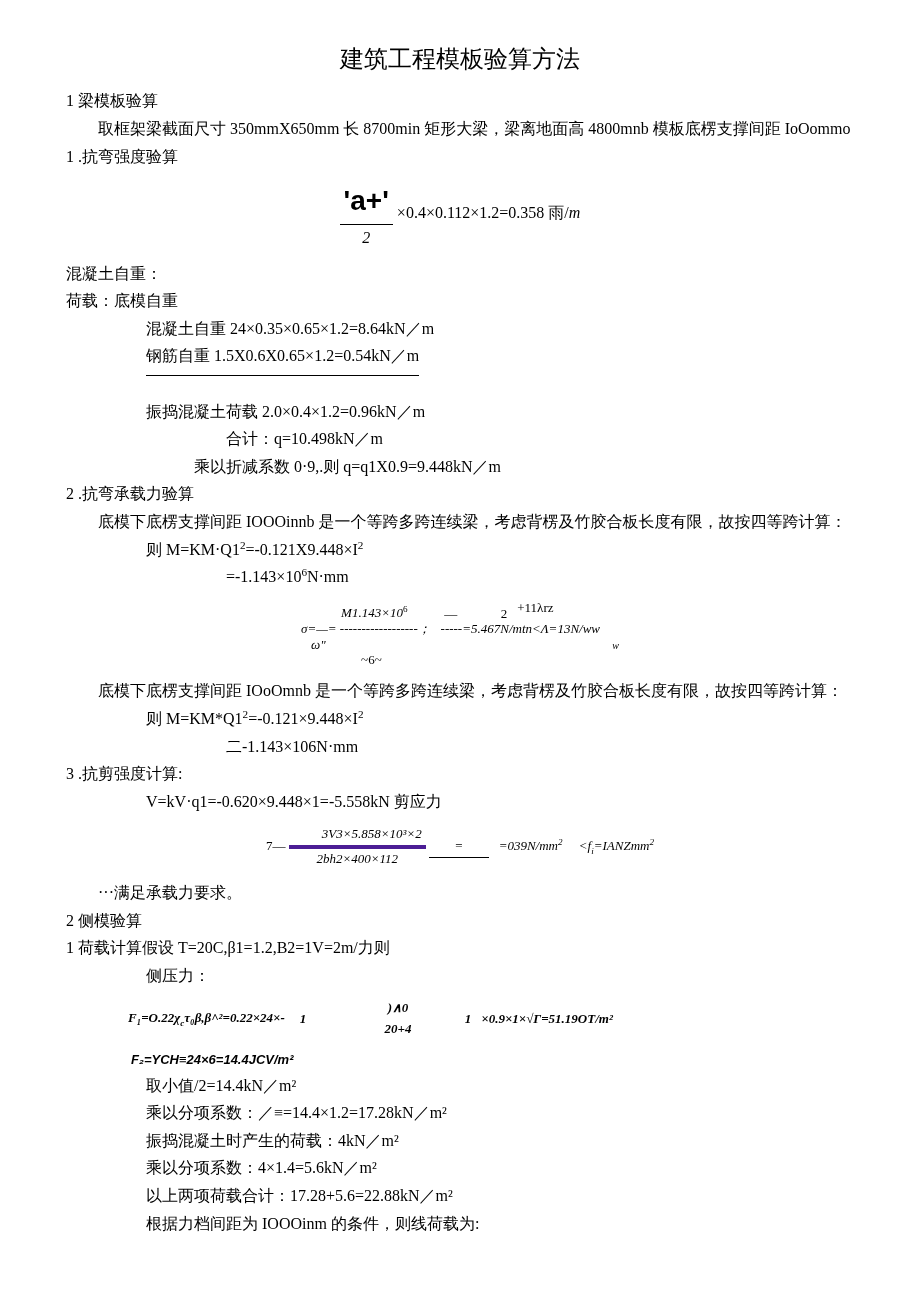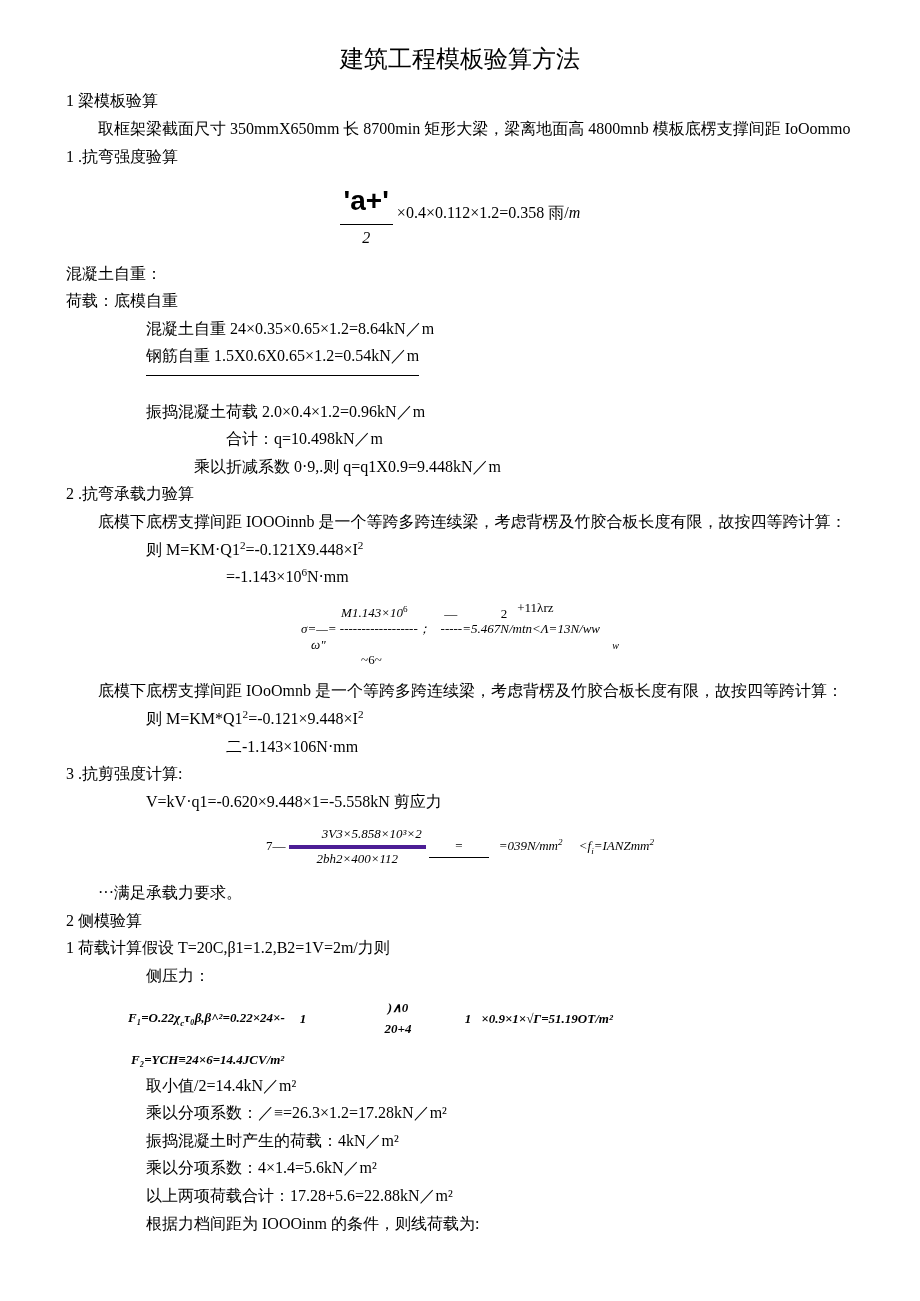--- a/index.html
+++ b/index.html
@@ -147,23 +147,23 @@
     <div>)∧0</div>
     <div>20+4</div>
   </span>
   <span style="display:inline-block;width:40px;"></span>
   <span style="display:inline-block;text-align:center;vertical-align:middle;width:20px;">
     <div>1</div>
   </span>
   <span style="display:inline-block;vertical-align:middle;">×0.9×1×√Γ=51.19OT/m²</span>
 </div>
 
-<div class="section indent2 bold italic small-formula" style="font-family:Liberation Serif, serif;">F₂=YCH≡24×6=14.4JCV/m²</div>
+<div class="section indent2 bold italic small-formula" style="font-family:Liberation Sans, sans-serif;">F₂=YCH≡24×6=14.4JCV/m²</div>
 
 <div class="section indent2">取小值/2=14.4kN／m²</div>
-<div class="section indent2">乘以分项系数：／≡=26.3×1.2=17.28kN／m²</div>
+<div class="section indent2">乘以分项系数：／≡=14.4×1.2=17.28kN／m²</div>
 <div class="section indent2">振捣混凝土时产生的荷载：4kN／m²</div>
 <div class="section indent2">乘以分项系数：4×1.4=5.6kN／m²</div>
 <div class="section indent2">以上两项荷载合计：17.28+5.6=22.88kN／m²</div>
 <div class="section indent2">根据力档间距为 IOOOinm 的条件，则线荷载为:</div>
 
 
 
 
 </body></html>

